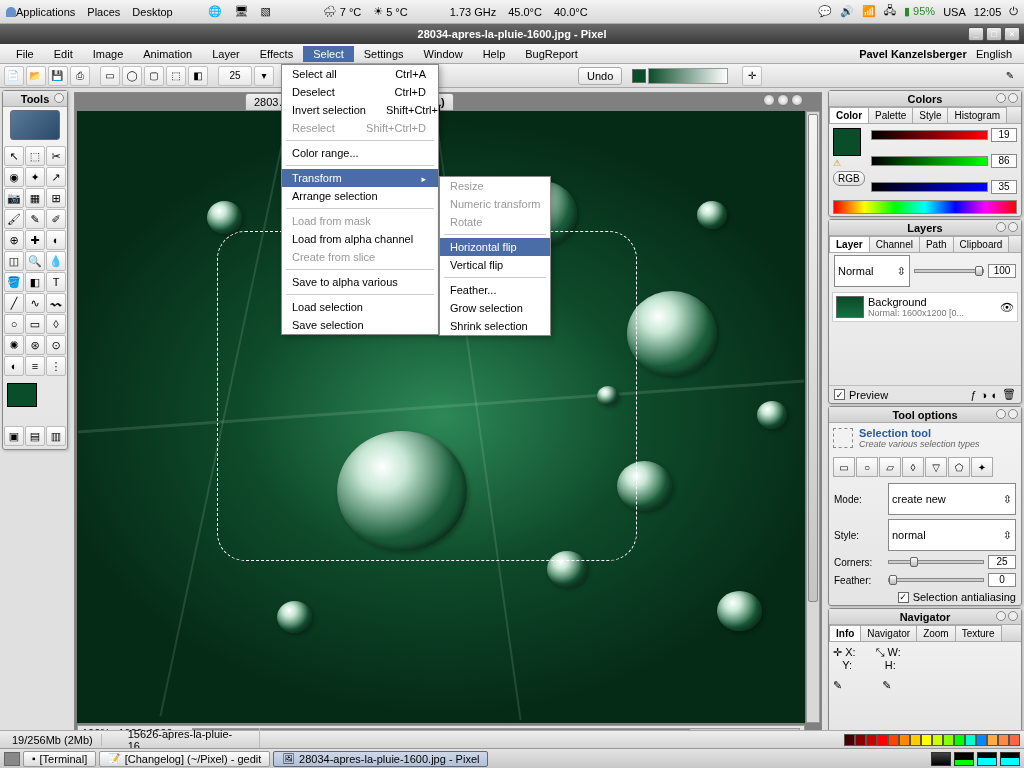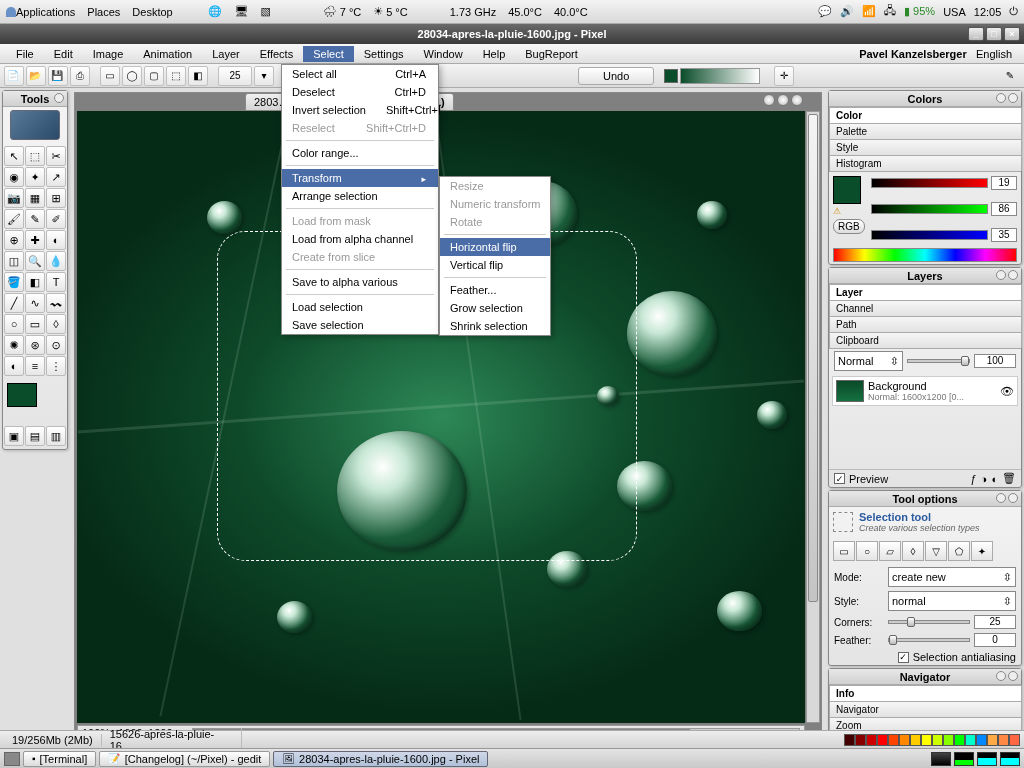--- a/index.html
+++ b/index.html
@@ -18,21 +18,21 @@
 
 
 .menubar { height: 20px; background: linear-gradient(#f8f8f8,#e0e0e0); border-bottom: 1px solid #aaa; display: flex; align-items: center; padding: 0 6px; }
 .menubar .menu { padding: 2px 10px; cursor: default; }
 .menubar .menu.sel { background: #4a6da7; color: #fff; }
 .menubar .rightinfo { margin-left: auto; padding-right: 6px; }
 
 
 .toolbar { height: 24px; background: linear-gradient(#f4f4f4,#dcdcdc); border-bottom: 1px solid #aaa; display: flex; align-items: center; padding: 0 4px; gap: 2px; }
 .tbtn { width: 20px; height: 20px; border: 1px solid #c0c0c0; background: linear-gradient(#fff,#e8e8e8); border-radius: 2px; display:flex; align-items:center; justify-content:center; font-size:10px;}
-.undo-btn { height: 18px; padding: 0 24px; border: 1px solid #aaa; background: linear-gradient(#fff,#e4e4e4); border-radius: 3px; font-size:11px; }
+.undo-btn { height: 18px; padding: 0 8px; border: 1px solid #aaa; background: linear-gradient(#fff,#e4e4e4); border-radius: 3px; font-size:11px; }
 .grad-preview { width: 80px; height: 16px; background: linear-gradient(to right, #0a4d2a, #fff); border: 1px solid #999; }
 
 
 .main { position: absolute; top: 88px; left: 0; right: 0; bottom: 20px; display: flex; background:#e0e0e0;}
 .left-col { width: 70px; display:flex; flex-direction:column; gap:4px; padding:2px;}
 .center-col { flex: 1; position: relative; background:#808080; margin:4px; border:1px solid #888;}
 .right-col { width: 198px; display: flex; flex-direction: column; padding:2px; gap:2px;}
 
 
 .panel { background: linear-gradient(#f4f4f4,#e4e4e4); border: 1px solid #888; border-radius: 3px; box-shadow: 1px 1px 3px rgba(0,0,0,.2); }
@@ -60,44 +60,44 @@
 
 
 .dropdown { position: absolute; background: #fff; border: 1px solid #888; box-shadow: 2px 2px 6px rgba(0,0,0,.3); z-index: 100; }
 .dd-item { padding: 3px 12px 3px 10px; display: flex; justify-content: space-between; gap: 20px; cursor: default; white-space:nowrap;}
 .dd-item.sel { background: #4a6da7; color: #fff; }
 .dd-item.dis { color: #999; }
 .dd-sep { height: 1px; background: #ccc; margin: 3px 4px; }
 .dd-item .arrow::after{ content:"▸"; font-size:9px;}
 
 
-.rtabs { display:flex; background:linear-gradient(#eee,#d4d4d4); border-bottom:1px solid #aaa;flex-direction:column;}
+.rtabs { display:flex; background:linear-gradient(#eee,#d4d4d4); border-bottom:1px solid #aaa;}
 .rtab { padding:2px 6px; border:1px solid #aaa; border-bottom:none; background:linear-gradient(#f6f6f6,#e2e2e2); margin-right:-1px; font-size:10px;}
 .rtab.act { background:#fff; font-weight:bold;}
 .color-body{ padding:4px; display:flex; gap:6px; align-items:flex-start;}
 .color-sw{ width:28px; height:28px; background:#0a4d2a; border:1px solid #000;}
 .sliders{ flex:1; display:flex; flex-direction:column; gap:12px;}
 .srow{ display:flex; align-items:center; gap:3px;}
 .sgrad{ flex:1; height:10px; border:1px solid #888;}
 .sval{ width:26px; height:14px; border:1px solid #888; background:#fff; text-align:center; font-size:10px;}
 .rgb-btn{ border:1px solid #888; padding:1px 4px; background:linear-gradient(#fff,#ddd); border-radius:7px; font-size:10px;}
 .spectrum{ height:14px; background:linear-gradient(to right,red,yellow,lime,cyan,blue,magenta,red); margin:2px 4px; border:1px solid #888;}
 .layer-row{ display:flex; align-items:center; gap:4px; padding:3px; background:#fff; border:1px solid #ccc; margin:3px;}
 .layer-thumb{ width:28px; height:22px; background:linear-gradient(#0a4a28,#157040); border:1px solid #666;}
 .opt-row{ display:flex; align-items:center; gap:4px; padding:2px 5px;}
 .opt-row label{ width:50px; font-size:10px;}
-.opt-sel{ flex:1; height:20px; border:1px solid #888; background:#fff; padding:0 3px; font-size:10px; display:flex; align-items:center; justify-content:space-between;}
-.num-box{ width:42px; height:14px; border:1px solid #888; background:#fff; text-align:center; font-size:10px;}
+.opt-sel{ flex:1; height:32px; border:1px solid #888; background:#fff; padding:0 3px; font-size:10px; display:flex; align-items:center; justify-content:space-between;}
+.num-box{ width:28px; height:14px; border:1px solid #888; background:#fff; text-align:center; font-size:10px;}
 .mini-slider{ flex:1; height:4px; background:#ccc; border:1px solid #888; position:relative;}
 .mini-slider .kn{ position:absolute; width:8px; height:10px; background:linear-gradient(#fff,#bbb); border:1px solid #666; top:-4px; border-radius:2px;}
 .tool-icons-row{ display:flex; gap:1px; padding:4px; flex-wrap:wrap;}
 .tool-icons-row .ti{ width:22px; height:20px; border:1px solid #aaa; background:linear-gradient(#fff,#e4e4e4); display:flex;align-items:center;justify-content:center; font-size:10px;}
 
 
-.statusbar{ position:absolute; left:0; right:0; bottom:20px; height:18px; background:linear-gradient(#eee,#d4d4d4); border-top:1px solid #aaa; display:flex; align-items:center; padding:0 4px; font-size:10px;}
+.statusbar{ position:absolute; left:0; right:0; bottom:20px; height:18px; background:linear-gradient(#eee,#d4d4d4); border-top:1px solid #aaa; display:flex; align-items:center; padding:0 4px; font-size:10px;gap:18px;}
 .status-seg{ padding:0 8px; border-right:1px solid #bbb;}
 .status-center{ flex:1; text-align:center;}
 .color-strip{ display:flex; margin-left:auto;}
 .cs{ width:11px; height:12px; border:1px solid #555;}
 .taskbar{ position:absolute; left:0; right:0; bottom:0; height:20px; background:linear-gradient(#e4e4e4,#c8c8c8); border-top:1px solid #999; display:flex; align-items:center; padding:0 4px; gap:3px;}
 .task{ height:16px; padding:0 8px; border:1px solid #999; background:linear-gradient(#fff,#dcdcdc); border-radius:2px; display:flex; align-items:center; gap:4px; font-size:10px;}
 .task.act{ background:linear-gradient(#d0d8e8,#b0c0d8); border-color:#667;}
 .tray{ margin-left:auto; display:flex; gap:3px;}
 .tray .t{ width:20px; height:14px; background:linear-gradient(#444,#000); border:1px solid #333;}
 .tray .t.g{ background:linear-gradient(to top,#0f0 40%,#000 40%);}

